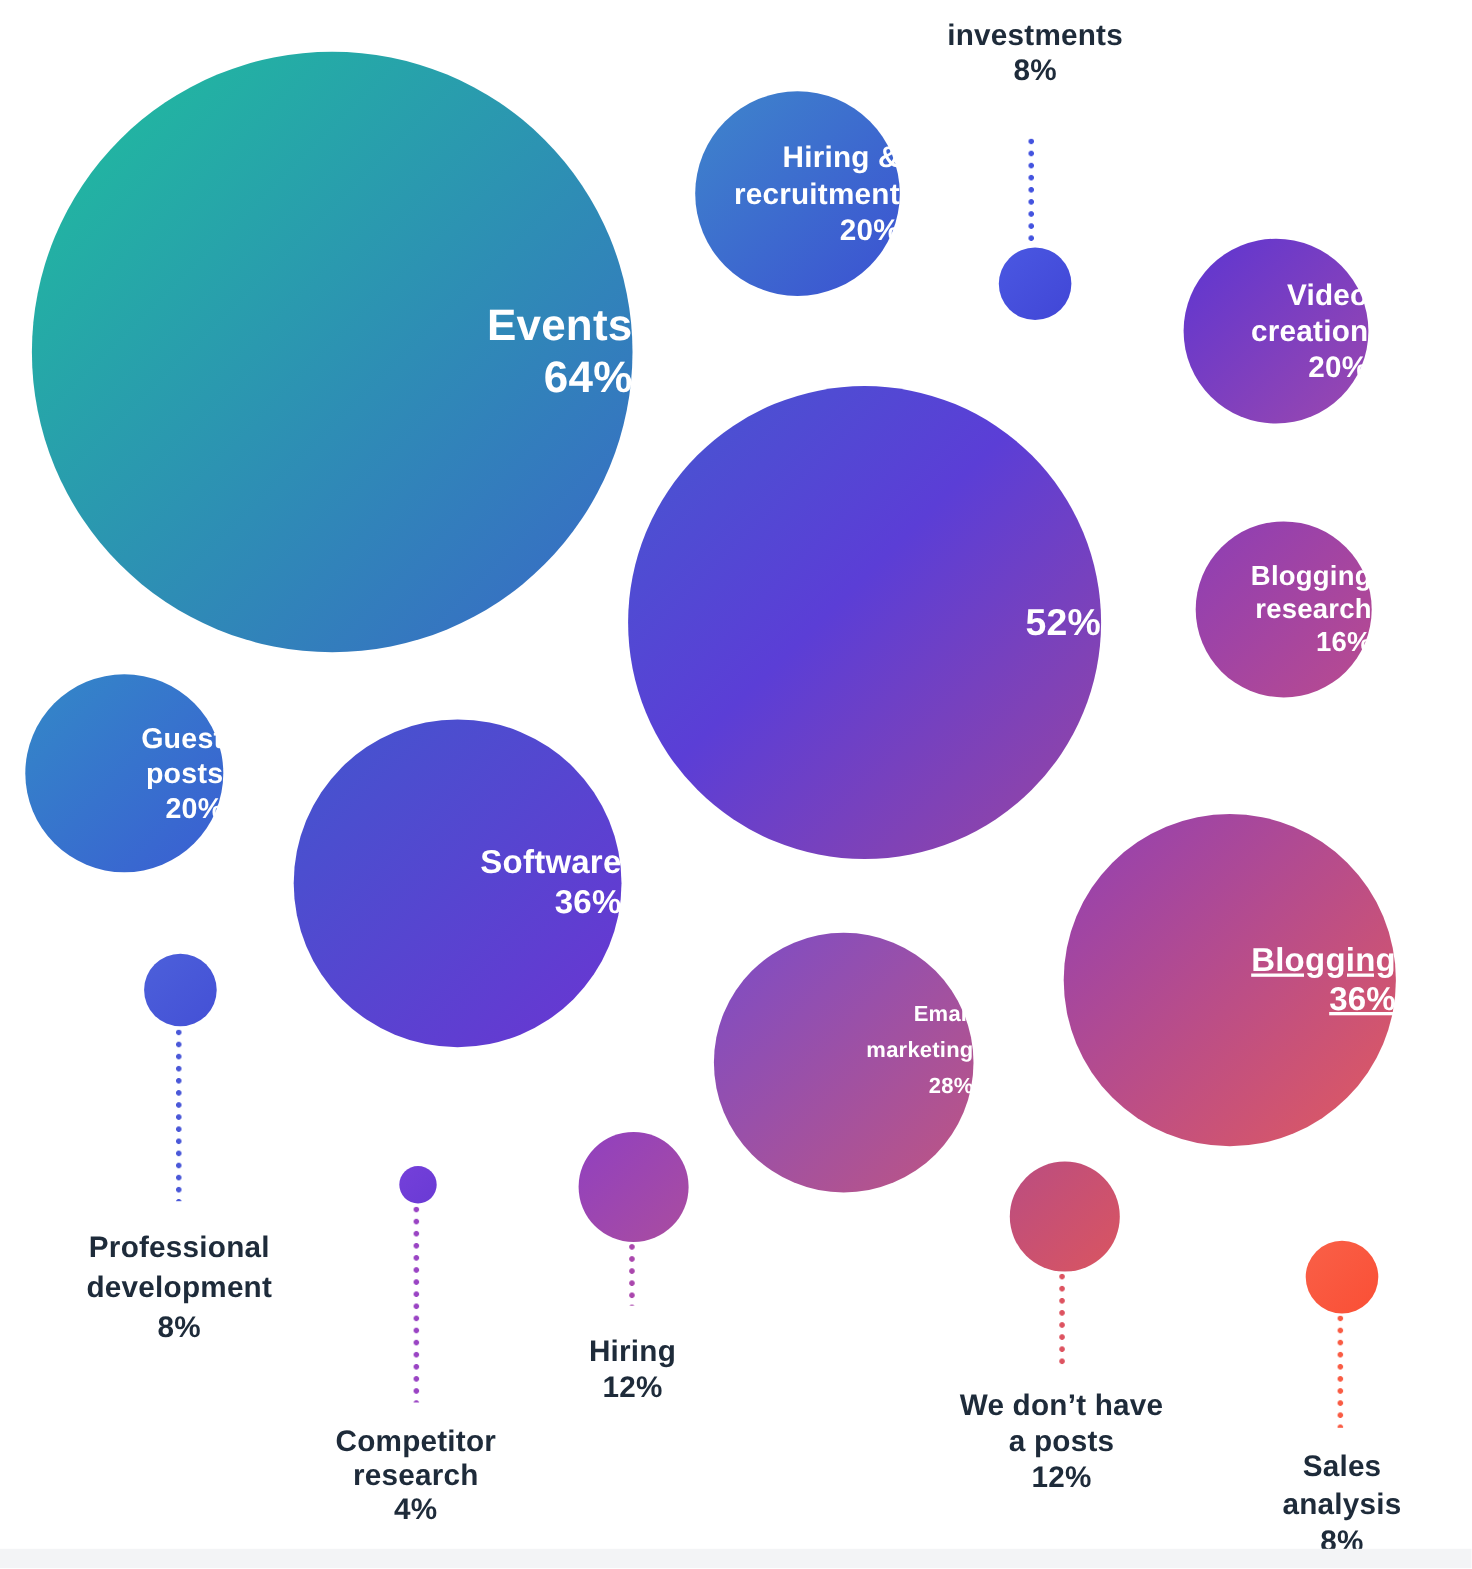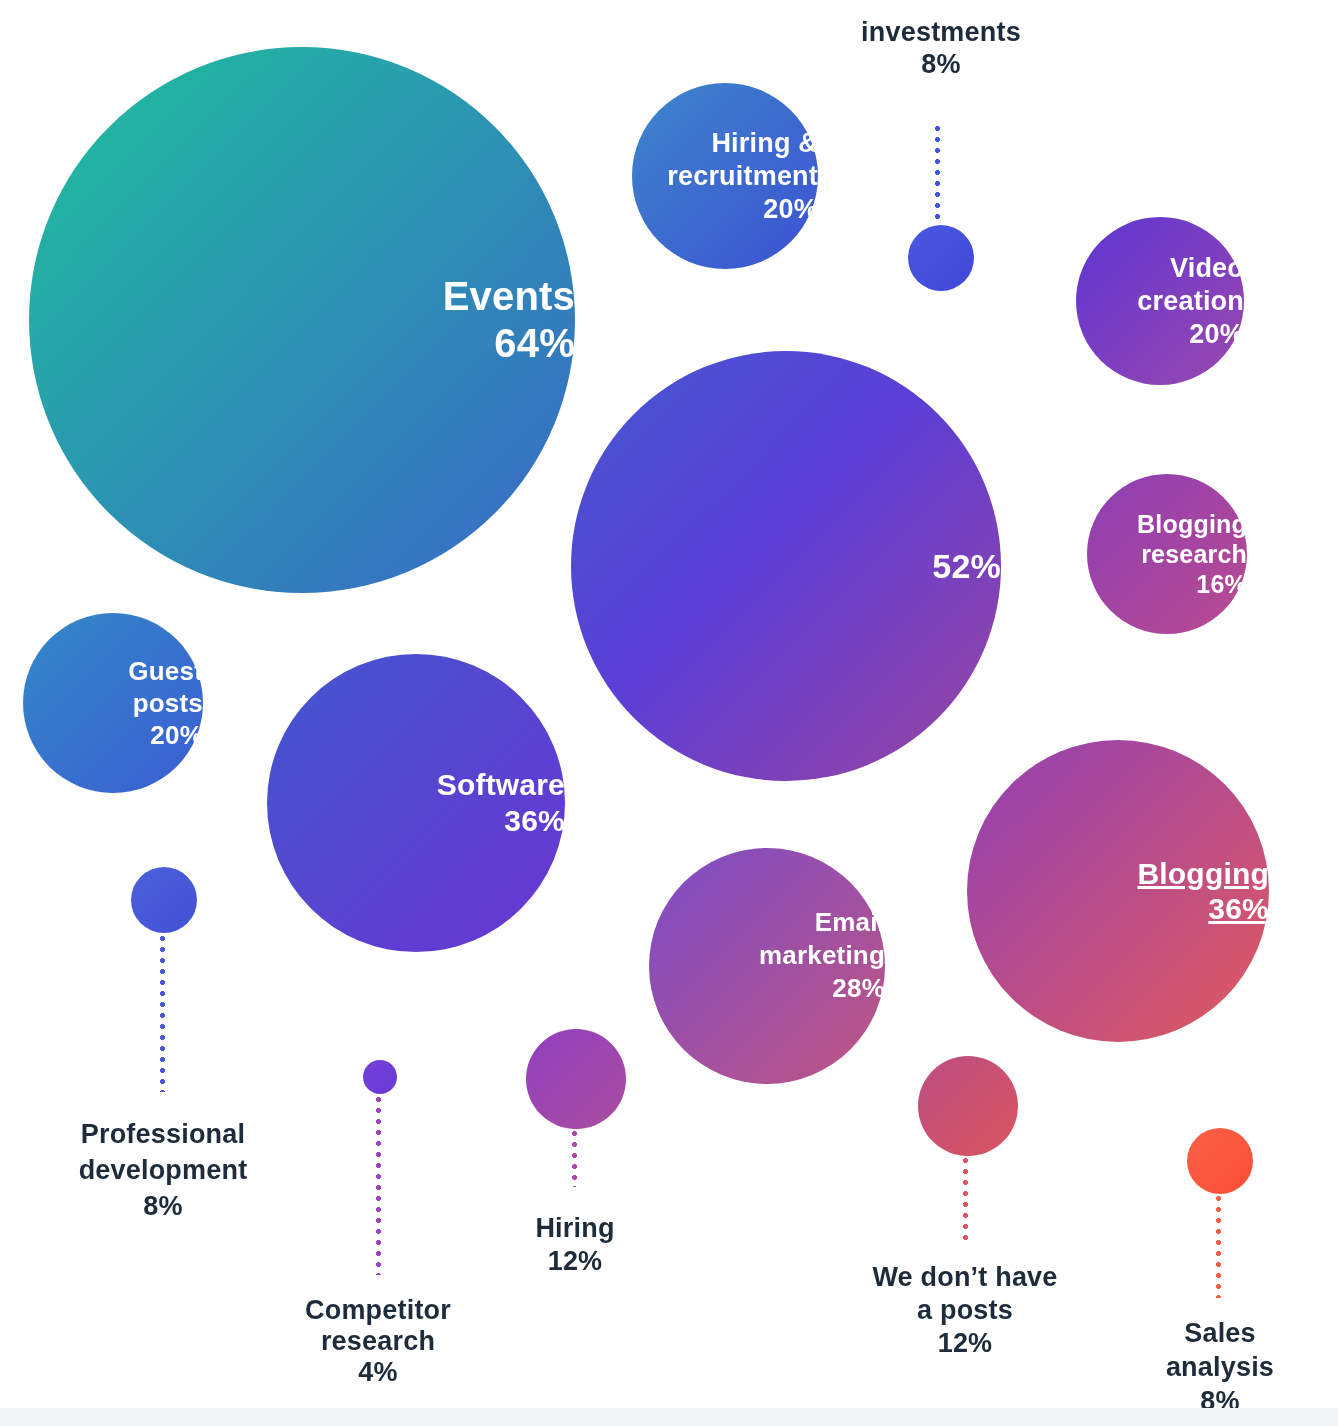--- a/index.html
+++ b/index.html
@@ -23,21 +23,21 @@
     background-image: radial-gradient(circle at 2.5px 2.5px, var(--c,#444) 2.2px, transparent 2.8px);
     background-size:5px 11px; background-repeat:repeat-y;
   }
   .strip { position:absolute; left:0; width:1338px; background:#f3f4f6; }
 
   
   .b-events   { left:29px;   top:47px;   width:546px; height:546px; background:linear-gradient(135deg,#1ec09c,#3a66c8); font-size:40px; line-height:47px; }
   .b-paid     { left:571px;  top:351px;  width:430px; height:430px; background:linear-gradient(135deg,#4558d0,#5b3ed6 45%,#9b459f); font-size:34px; line-height:41px; }
   .b-software { left:267px;  top:654px;  width:298px; height:298px; background:linear-gradient(135deg,#4256ce,#6a35d2); font-size:30px; line-height:36px; }
   .b-blogging { left:967px;  top:740px;  width:302px; height:302px; background:linear-gradient(135deg,#9040b5,#e25a5d); font-size:30px; line-height:35px;text-decoration:underline; }
-  .b-email    { left:649px;  top:848px;  width:236px; height:236px; background:linear-gradient(135deg,#7b4cc8,#c05581); font-size:26px; line-height:33px; padding-bottom:22px; box-sizing:border-box; }
+  .b-email    { left:649px;  top:848px;  width:236px; height:236px; background:linear-gradient(135deg,#7b4cc8,#c05581); font-size:20px; line-height:33px; padding-bottom:22px; box-sizing:border-box; }
   .b-hiring   { left:632px;  top:83px;   width:186px; height:186px; background:linear-gradient(135deg,#3e86cb,#3c51d2); font-size:27px; line-height:33px; }
   .b-video    { left:1076px; top:217px;  width:168px; height:168px; background:linear-gradient(135deg,#5c35d2,#9c48ae); font-size:27px; line-height:33px; }
   .b-guest    { left:23px;   top:613px;  width:180px; height:180px; background:linear-gradient(135deg,#3389c7,#3b5dd3); font-size:26px; line-height:32px; }
   .b-customer { left:1087px; top:474px;  width:160px; height:160px; background:linear-gradient(135deg,#8c3eb6,#ba4b8e); font-size:25px; line-height:30px; }
   .b-np       { left:908px;  top:225px;  width:66px;  height:66px;  background:linear-gradient(135deg,#4a58e2,#4146d6); }
   .b-pd       { left:131px;  top:867px;  width:66px;  height:66px;  background:linear-gradient(135deg,#4c60da,#4450d6); }
   .b-comp     { left:363px;  top:1060px; width:34px;  height:34px;  background:linear-gradient(135deg,#7440da,#6a3ad4); }
   .b-other    { left:526px;  top:1029px; width:100px; height:100px; background:linear-gradient(135deg,#9040c0,#aa4d9f); }
   .b-nobudget { left:918px;  top:1056px; width:100px; height:100px; background:linear-gradient(135deg,#ba4d81,#da5560); }
   .b-sales    { left:1187px; top:1128px; width:66px;  height:66px;  background:linear-gradient(135deg,#f96048,#fa4f35); }

